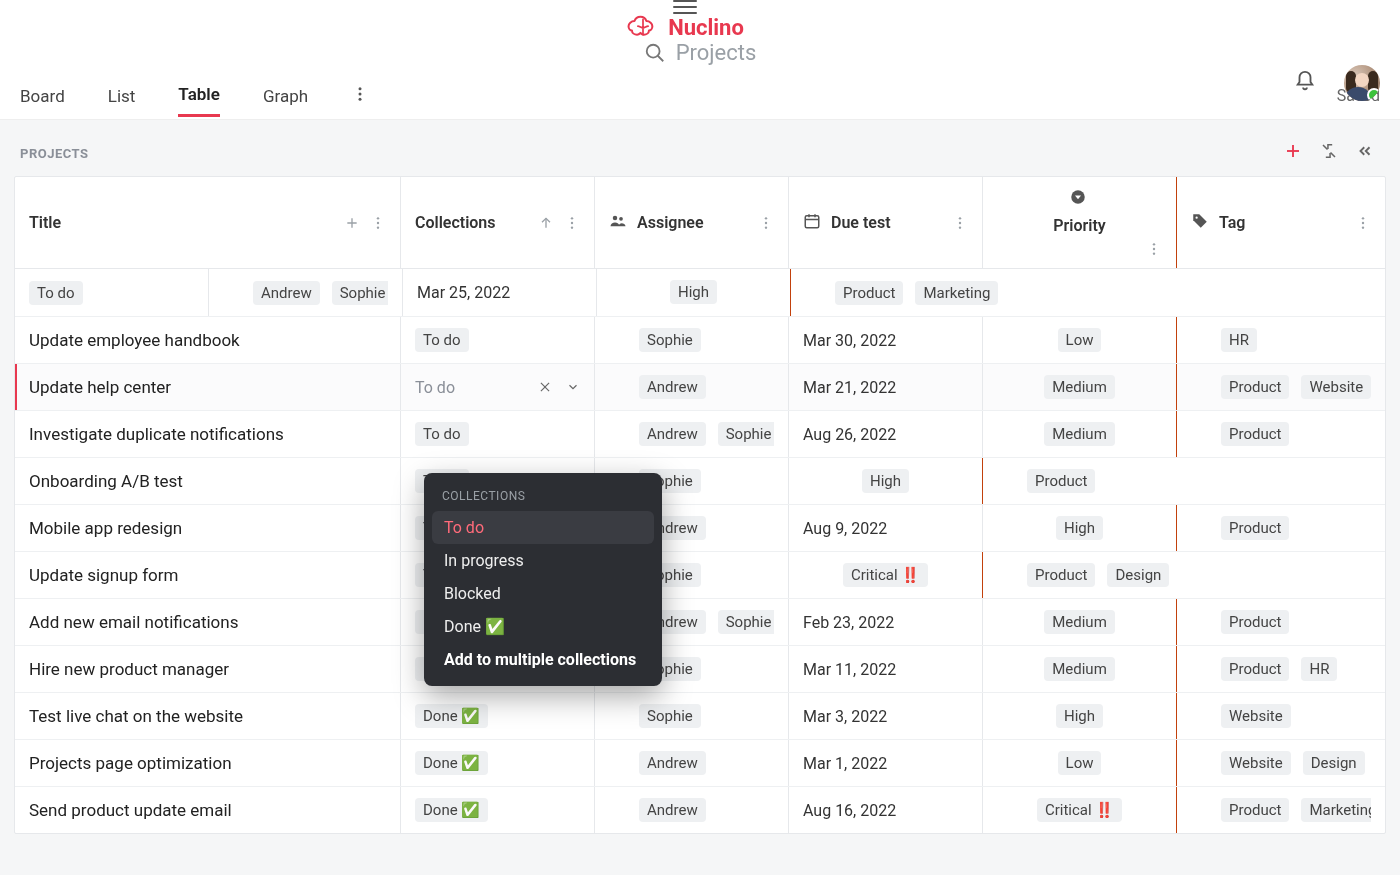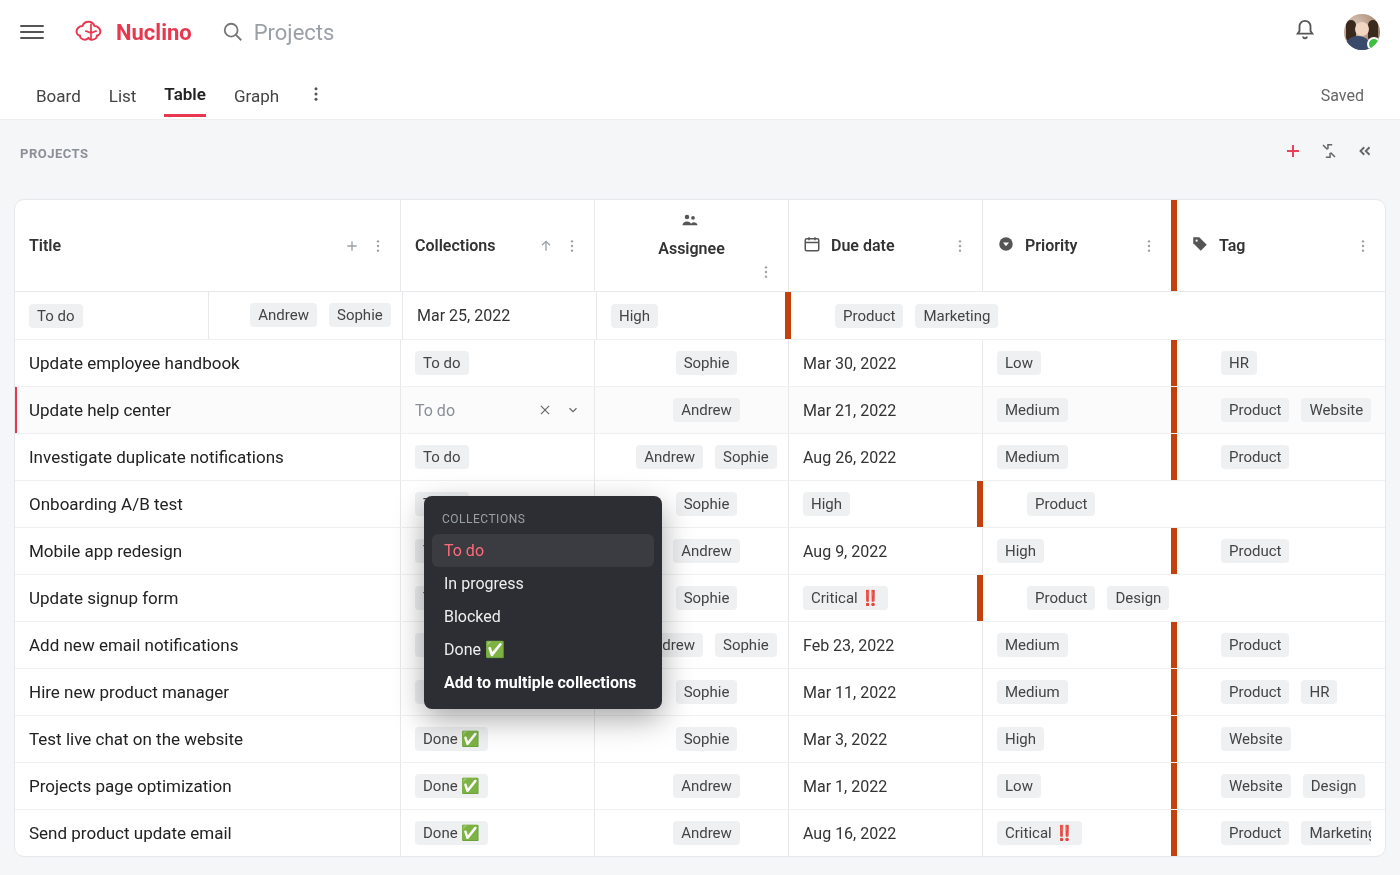--- a/index.html
+++ b/index.html
@@ -9,20 +9,21 @@
     color: #333;
     width: 1400px;
     height: 875px;
     overflow: hidden;
   }
   .topbar {
     display: flex;
     align-items: center;
     height: 64px;
     padding: 0 20px;
+    flex-direction: column;
   }
   .hamburger {
     width: 24px; height: 24px;
     display:flex; flex-direction:column; justify-content:center; gap:4px;
     cursor:pointer;
     margin-right: 30px;
   }
   .hamburger span { height:2px; background:#555; border-radius:1px; }
   .logo {
     display:flex; align-items:center; gap:8px;
@@ -49,21 +50,21 @@
     background:#3cc23c; border:2px solid #fff;
   }
   .avatar .face{ position:absolute; inset:0; display:flex; align-items:center; justify-content:center; }
   .avatar .head{ width:14px; height:14px; border-radius:50%; background:#f3d6c2; margin-top:-6px;}
   .avatar .body{ position:absolute; bottom:-4px; width:28px; height:18px; border-radius:14px 14px 0 0; background:#3a4a6b;}
   .avatar .hair-l{position:absolute;left:2px;top:6px;width:10px;height:22px;border-radius:6px;background:#3a2a1e;}
   .avatar .hair-r{position:absolute;right:2px;top:6px;width:10px;height:22px;border-radius:6px;background:#3a2a1e;}
 
   .viewbar {
     display:flex; align-items:center; height:48px;
-    padding: 0 36px; gap:28px;
+    padding: 0 20px; gap:43px;
     border-bottom:1px solid #eee;
     margin-top:8px;
   }
   .viewtab { font-size:17px; color:#444; cursor:pointer; padding:10px 0; }
   .viewtab.active { font-weight:600; border-bottom:3px solid #e8384f; color:#222; }
   .viewbar .more svg{width:18px;height:18px;color:#555;}
   .viewbar .saved { margin-left:auto; color:#666; font-size:16px; }
 
   .workspace {
     background:#f5f6f7;
@@ -78,36 +79,35 @@
     font-size:13px; letter-spacing:0.5px; color:#8a8f98; font-weight:700;
   }
   .section-actions {
     margin-left:auto; display:flex; align-items:center; gap:18px; color:#666;
     padding-right:6px;
   }
   .icon-btn svg { width:18px; height:18px; }
   .plus-red svg { color:#e8384f; }
 
   .table {
-    background:#fff; border:1px solid #e6e8eb; border-radius:10px;
+    background:#fff; border:1px solid #e6e8eb; border-radius:2px;
     overflow:hidden;
-    margin-top:23px;
   }
   .thead, .trow { display:flex; align-items:stretch; }
   .thead { border-bottom:1px solid #e6e8eb; }
   .cell { padding:11px 14px; display:flex; align-items:center; gap:6px; font-size:16px; color:#333; }
   .th { font-weight:600; color:#333; position:relative; }
   .th .hicon svg{width:18px;height:18px;color:#555;margin-right:4px;}
   .th .end-controls{ margin-left:auto; display:flex; align-items:center; gap:10px; color:#9aa0a6;}
   .th .end-controls svg{width:16px;height:16px;}
   .col-title { width:386px; border-right:1px solid #e6e8eb; }
   .col-collections { width:194px; border-right:1px solid #e6e8eb; }
-  .col-assignee { width:194px; border-right:1px solid #e6e8eb;flex-direction:column; }
+  .col-assignee { width:194px; border-right:1px solid #e6e8eb; }
   .col-due { width:194px; border-right:1px solid #e6e8eb; }
-  .col-priority { width:194px; border-right:6px solid #c2410c; }
+  .col-priority { width:194px; border-right:1px solid #c2410c;flex-direction:column; }
   .col-tag { flex:1; min-width:194px; }
 
   .trow { border-top:1px solid #eef0f2; min-height:47px; }
   .trow:first-of-type{border-top:none;}
   .trow.active-row { position:relative; background:#fbfbfc; }
   .trow.active-row::before{
     content:""; position:absolute; left:-1px; top:0; bottom:0; width:3px; background:#e8384f;
   }
   .chip {
     background:#eef0f2; color:#444; border-radius:4px;
@@ -276,21 +276,21 @@
               </svg>
           </span>
         </div>
         <div class="cell th col-due">
           <span class="hicon"><svg viewBox="0 0 24 24" fill="none" stroke="#555" stroke-width="2">
                 <rect x="3" y="5" width="18" height="16" rx="2"></rect>
                 <line x1="3" y1="10" x2="21" y2="10"></line>
                 <line x1="8" y1="3" x2="8" y2="7"></line>
                 <line x1="16" y1="3" x2="16" y2="7"></line>
               </svg></span>
-          <span>Due date</span>
+          <span>Due test</span>
           <span class="end-controls">
             <svg viewBox="0 0 24 24" fill="currentColor">
                 <circle cx="12" cy="5" r="1.8"></circle>
                 <circle cx="12" cy="12" r="1.8"></circle>
                 <circle cx="12" cy="19" r="1.8"></circle>
               </svg>
           </span>
         </div>
         <div class="cell th col-priority">
           <span class="hicon"><svg viewBox="0 0 24 24" fill="#555">

